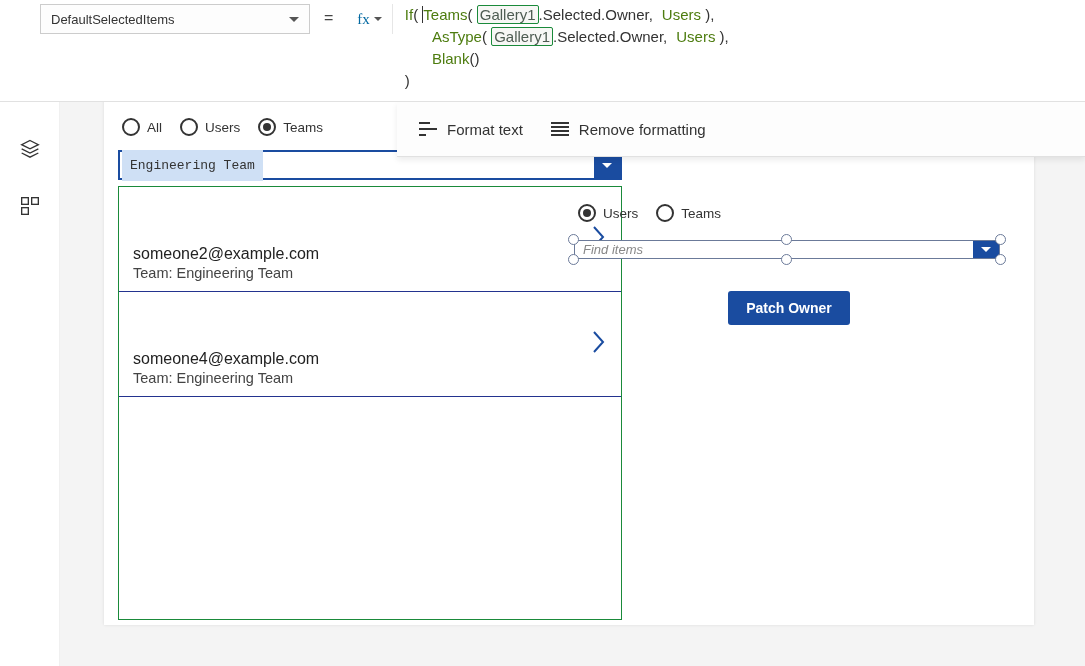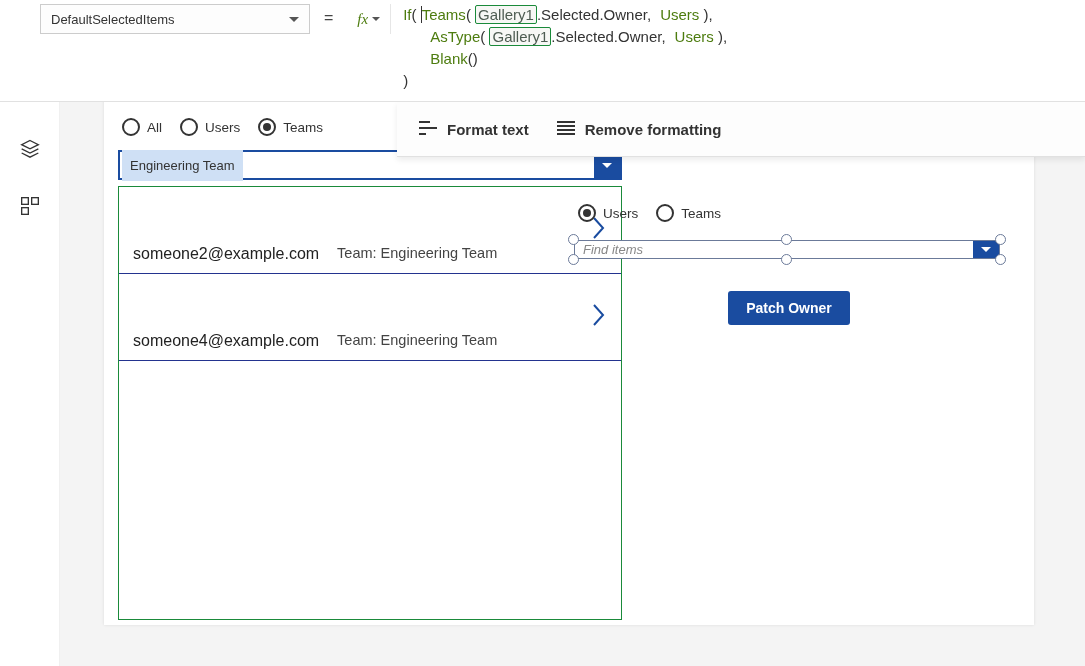--- a/index.html
+++ b/index.html
@@ -4,32 +4,32 @@
 <style>
   * { box-sizing: border-box; margin: 0; padding: 0; font-family: "Segoe UI", Arial, sans-serif; }
   body { background: #fff; width: 1085px; height: 666px; overflow: hidden; position: relative; }
 
   
   .top-bar { display: flex; align-items: flex-start; border-bottom: 1px solid #e1e1e1; height: 102px; background: #fff; position: relative; z-index: 10; }
   .prop-dropdown { width: 270px; height: 30px; margin: 4px 0 0 40px; border: 1px solid #ccc; display: flex; align-items: center; padding: 0 10px; font-size: 13px; color: #333; justify-content: space-between; background: #fdfdfd; gap: 23px; }
   .chev { width: 0; height: 0; border-left: 5px solid transparent; border-right: 5px solid transparent; border-top: 5px solid #555; }
   .equals { font-size: 16px; color: #444; margin: 9px 14px 0 14px; }
   .fx-btn { height: 30px; margin-top: 4px; padding: 0 10px; display: flex; align-items: center; gap: 4px; border-right: 1px solid #e6e6e6; }
-  .fx-btn .fx { font-style: italic; font-family: Georgia, serif; font-size: 15px; color: #4d7c0f; }
+  .fx-btn .fx { font-family: Georgia, serif; font-size: 15px; color: #0369a1; }
   .fx-btn .v { width: 0; height: 0; border-left: 4px solid transparent; border-right: 4px solid transparent; border-top: 4px solid #555; }
   .formula-area { flex: 1; padding: 4px 12px 6px 12px; font-family: Consolas, monospace; font-size: 15px; line-height: 22px; color: #333; white-space: pre; background: #fff; }
   .kw { color: #4d7c0f; }
   .id { color: #4e5c52; background: #f7f7f5; border: 1px solid #1a8a3a; padding: 0 2px; border-radius: 2px; }
   .mem { color: #333; }
   .paren { color: #333; }
   .cur { border-left: 1px solid #333; }
 
   
   .formula-toolbar { position: absolute; left: 397px; top: 102px; right: 0; height: 55px; background: #fdfdfd; border-bottom: 1px solid #e1e1e1; display: flex; align-items: center; gap: 28px; padding-left: 22px; font-size: 15px; color: #333; z-index: 9; box-shadow: 0 3px 6px rgba(0,0,0,0.08); }
-  .ft-item { display: flex; align-items: flex-start; gap: 10px; cursor: pointer; font-weight: bold; }
+  .ft-item { display: flex; align-items: center; gap: 10px; cursor: pointer; }
   .ft-icon { width: 18px; height: 14px; display: flex; flex-direction: column; justify-content: space-between; }
   .ft-icon span { display: block; height: 2px; background: #333; }
   .ft-icon.fmt span:nth-child(1) { width: 60%; }
   .ft-icon.fmt span:nth-child(2) { width: 100%; }
   .ft-icon.fmt span:nth-child(3) { width: 40%; }
   .ft-icon.rem span { width: 100%; }
 
   
   .left-rail { position: absolute; left: 0; top: 40px; width: 60px; bottom: 0; background: #fff; border-right: 1px solid #f0f0f0; display: flex; flex-direction: column; align-items: center; gap: 38px; padding-top: 40px; }
   .rail-icon { width: 20px; height: 20px; display: flex; flex-direction: column; justify-content: space-between; align-items: center; }
@@ -46,29 +46,29 @@
   .radio-row { display: flex; align-items: center; gap: 18px; }
   .radio { width: 18px; height: 18px; border: 2px solid #333; border-radius: 50%; display: inline-flex; align-items: center; justify-content: center; }
   .radio.sel::after { content: ""; width: 8px; height: 8px; background: #333; border-radius: 50%; }
   .radio-opt { display: flex; align-items: center; gap: 7px; font-size: 13.5px; color: #333; cursor: pointer; }
 
   
   .left-col { position: absolute; left: 14px; top: 18px; width: 504px; }
   .left-col .radio-row { margin-bottom: 14px; padding-left: 4px; }
 
   .combo { height: 30px; border: 2px solid #1a4ca0; background: #fff; display: flex; align-items: center; justify-content: space-between; }
-  .combo .val { padding: 8px 8px; font-size: 13px; color: #333; background: #cfe0f5; margin-left: 2px; }
+  .combo .val { padding: 8px 8px; font-size: 13px; color: #333; background: #cfe0f5; margin-left: 2px; font-family: Liberation Mono, monospace; }
   .combo .dd { width: 26px; height: 100%; background: #1a4ca0; display: flex; align-items: center; justify-content: center; }
   .combo .dd::after { content: ""; width: 0; height: 0; border-left: 5px solid transparent; border-right: 5px solid transparent; border-top: 5px solid #fff; }
 
   
   .gallery { margin-top: 6px; border: 1px solid #1a8a3a; height: 434px; background: #fff; }
   .g-item { border-bottom: 1px solid #23338f; padding: 10px 14px; display: flex; align-items: center; justify-content: space-between; cursor: pointer; }
   .g-item:first-child { border-top: none; }
-  .g-item .txt { display: flex; flex-direction: row; gap: 18px; margin-top: 48px; }
+  .g-item .txt { display: flex; flex-direction: column; gap: 2px; margin-top: 48px; }
   .g-item .email { font-size: 16px; color: #222; }
   .g-item .team { font-size: 14.5px; color: #444; }
   .g-item .arrow { color: #1a4ca0; }
   .g-item .arrow svg { width: 16px; height: 26px; }
 
   
   .right-col { position: absolute; left: 470px; top: 104px; width: 430px; }
   .right-col .radio-row { margin-bottom: 18px; padding-left: 4px; }
 
   

